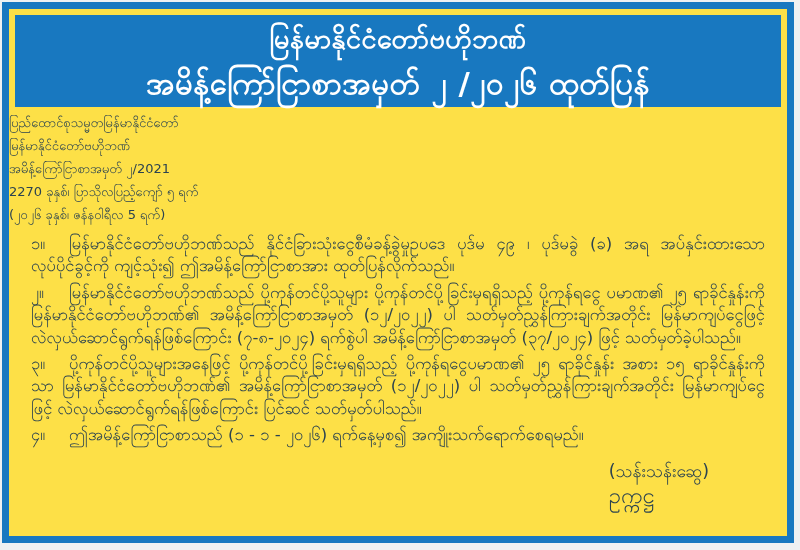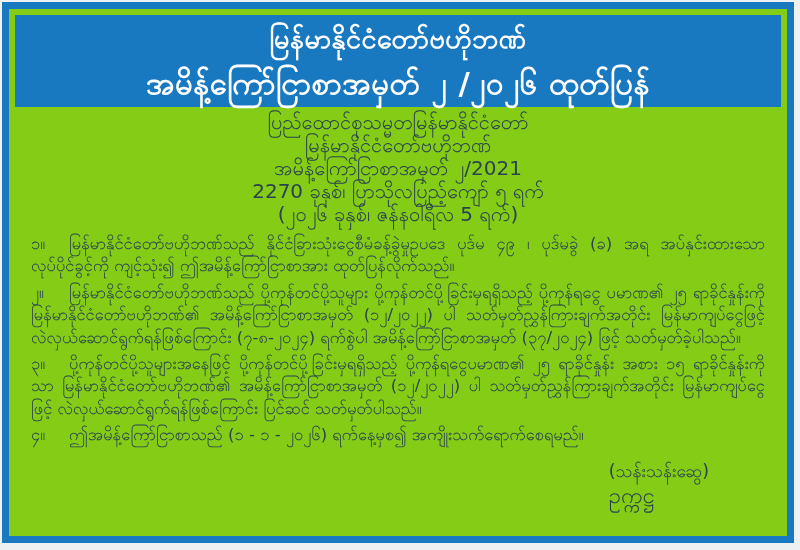--- a/index.html
+++ b/index.html
@@ -13,21 +13,21 @@
     position: relative;
     width: 800px; height: 550px;
     background: #eef1f2;
   }
   .frame {
     position: absolute;
     left: 2px; top: 2px;
     width: 792px; height: 541px;
     box-sizing: border-box;
     border: 7px solid #1878c0;
-    background: #84cc16;
+    background: #fde047;
     padding-left: 28px;
   }
   .banner {
     position: absolute;
     left: 6px; right: 6px; top: 6px;
     height: 92px;
     background: #1878c0;
     color: #ffffff;
     text-align: center;
     font-weight: bold;
@@ -39,23 +39,22 @@
     letter-spacing: 0.5px;
   }
   .banner-line2 {
     font-size: 31px;
     line-height: 42px;
     letter-spacing: 0.5px;
   }
   .heading {
     position: absolute;
     left: 0; right: 0; top: 102px;
-    text-align: center;
     color: #2b4350;
-    font-size: 20px;
+    font-size: 13px;
     line-height: 23px;
   }
   .body-text {
     position: absolute;
     left: 0; right: 0; top: 220px;
     color: #2b4350;
     font-size: 16.5px;
     line-height: 22.4px;
   }
   .para {

